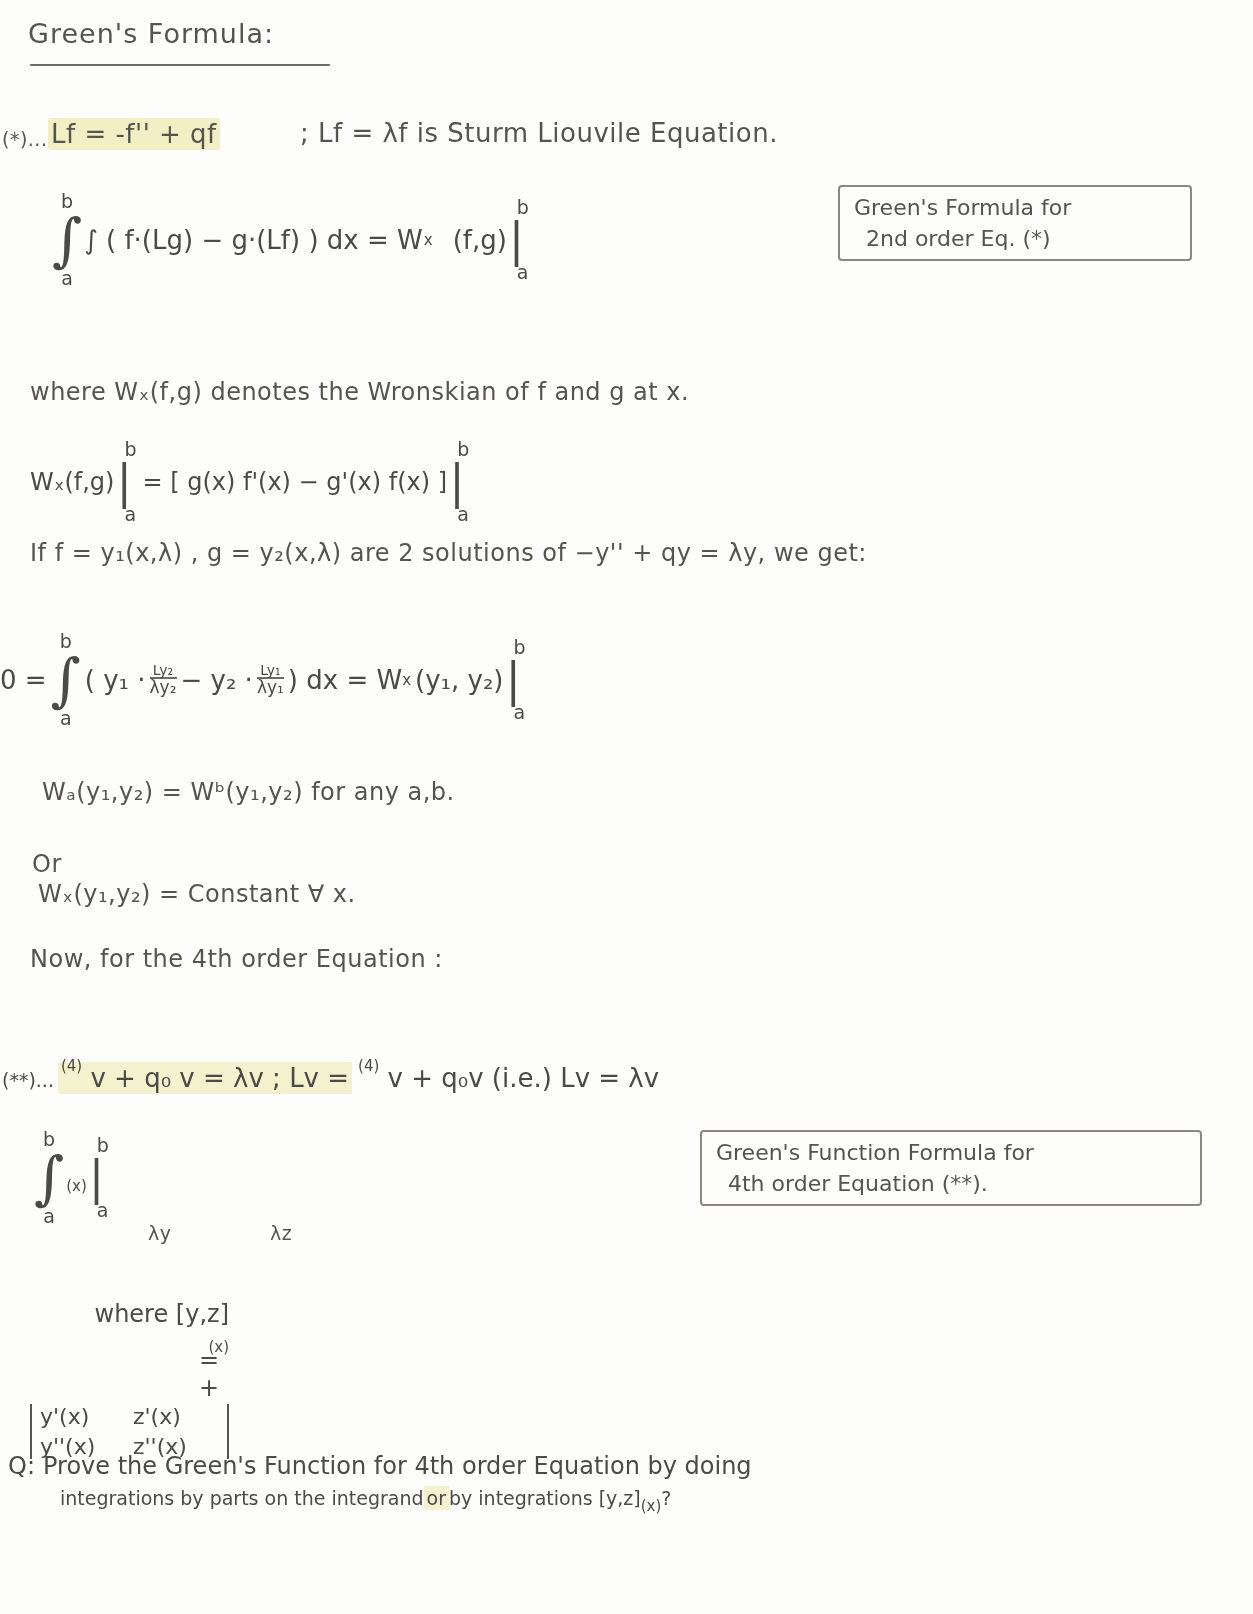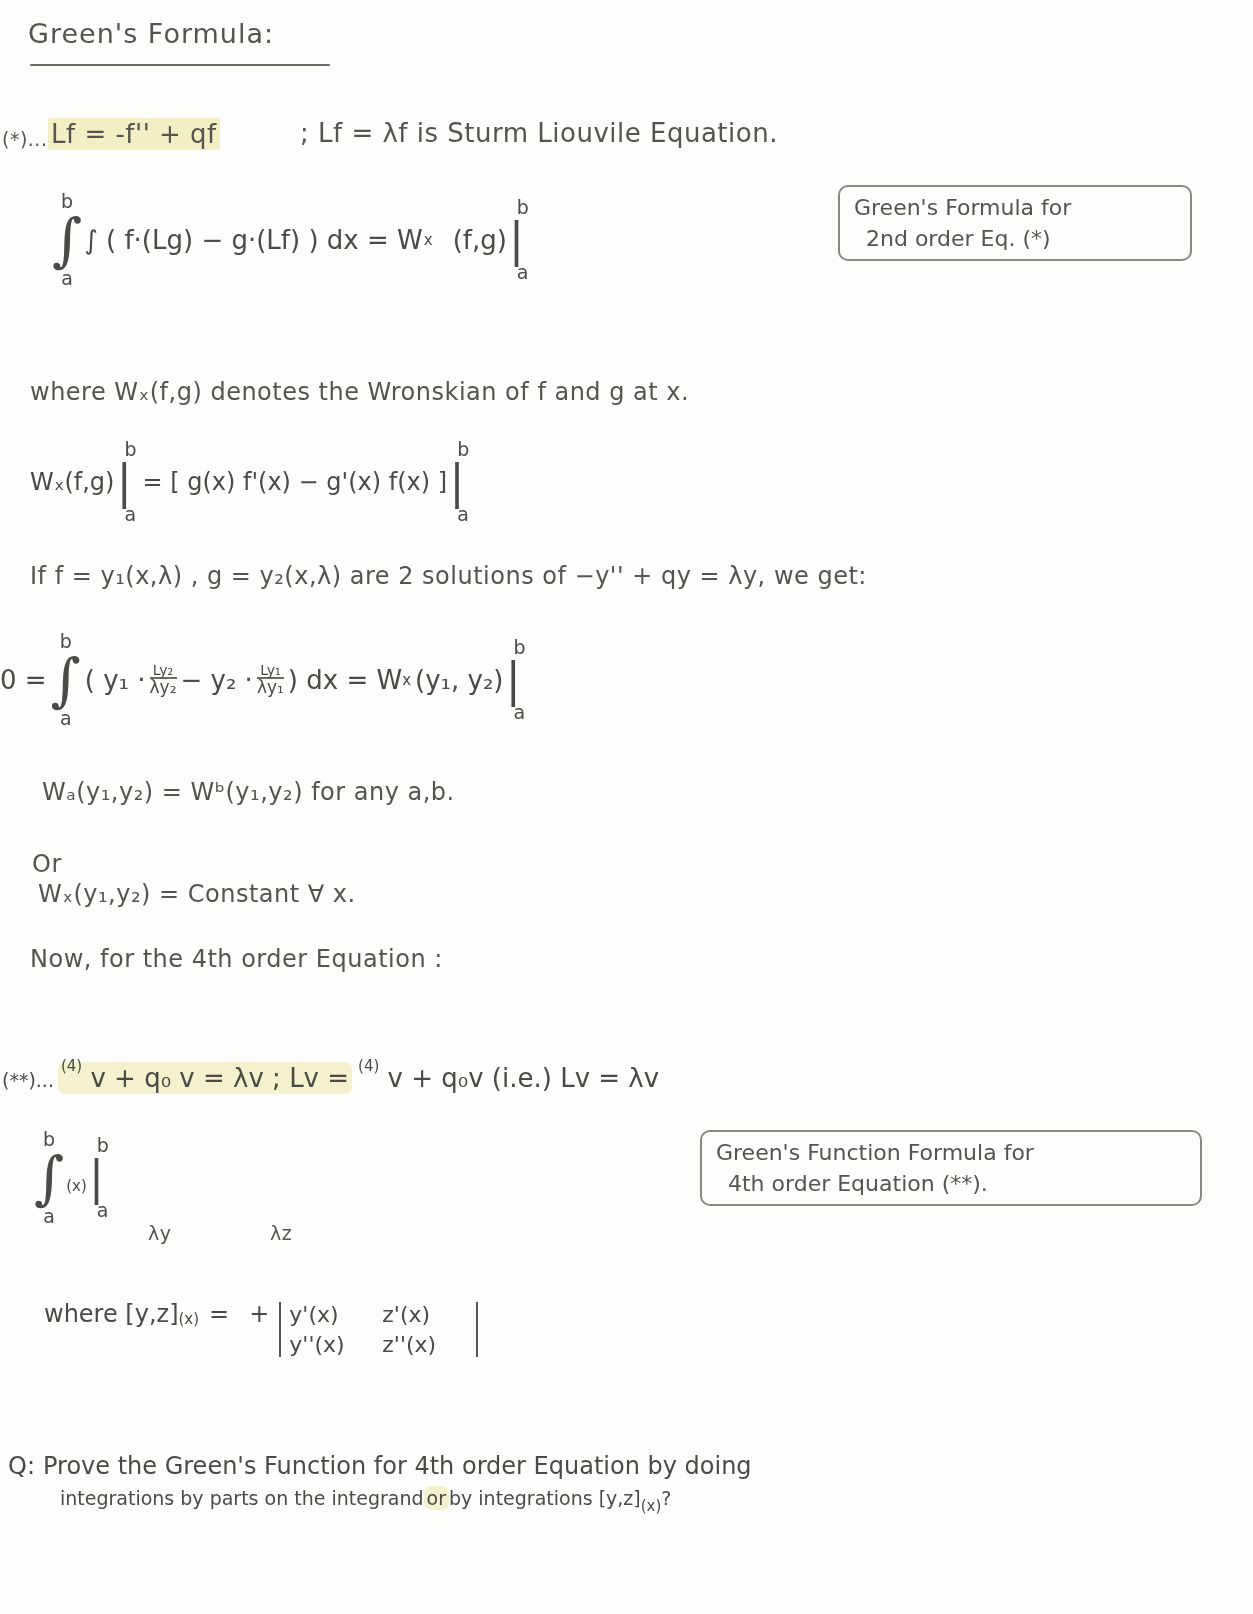--- a/index.html
+++ b/index.html
@@ -49,31 +49,31 @@
   }
   .sml {
     font-size: 19px;
   }
   .xsml {
     font-size: 15px;
   }
   .hl {
     background: #f4f1cf;
     padding: 1px 3px;
-    border-radius: 7px;
+    border-radius: 1px;
   }
   .hl-strong {
     background: #f2efc4;
     padding: 1px 3px;
     border-radius: 3px;
   }
   .note-box {
     position: absolute;
     border: 2px solid #8a8880;
-    border-radius: 10px;
+    border-radius: 4px;
     padding: 8px 14px;
     color: #55544f;
     background: transparent;
   }
   .note-box .l1, .note-box .l2 {
     font-size: 22px;
     white-space: nowrap;
   }
   .note-box .l2 {
     margin-top: 6px;
@@ -189,21 +189,21 @@
       <span class="b">a</span>
     </span>
     <span class="hand med" style="margin-left:6px;">= [ g(x) f'(x) − g'(x) f(x) ]</span>
     <span class="evalbar">
       <span class="t">b</span>
       <span class="m">|</span>
       <span class="b">a</span>
     </span>
   </div>
 
-  <div class="ln hand med" style="left:30px; top:562px;">If  f = y₁(x,λ) ,  g = y₂(x,λ)  are 2 solutions of  −y'' + qy = λy, we get:</div>
+  <div class="ln hand med" style="left:30px; top:539px;">If  f = y₁(x,λ) ,  g = y₂(x,λ)  are 2 solutions of  −y'' + qy = λy, we get:</div>
 
   <div style="position:absolute; left:0px; top:632px; display:flex; align-items:center;">
     <span class="hand big" style="margin-left:0px;">0 =</span>
     <span class="limits" style="margin-left:4px;">
       <span class="t">b</span>
       <span class="m">∫</span>
       <span class="b">a</span>
     </span>
     <span class="hand big" style="margin-left:4px;">( y₁ ·</span>
     <span class="frac" style="margin:0 4px;">
@@ -258,21 +258,21 @@
     </span>
   </div>
   <div class="ln hand sml" style="left:148px; top:1222px;">λy</div>
   <div class="ln hand sml" style="left:270px; top:1222px;">λz</div>
 
   <div class="note-box" style="left:700px; top:1130px; width:470px;">
     <div class="l1 hand">Green's Function Formula for</div>
     <div class="l2 hand">4th order Equation (**).</div>
   </div>
 
-  <div style="position:absolute; left:44px; top:1300px; display:flex; align-items:flex-start;">
+  <div style="position:absolute; left:30px; top:1300px; display:flex; align-items:flex-end;flex-direction:column;">
     <span class="hand med">where  [y,z]</span>
     <span class="hand xsml" style="position:relative; top:10px;">(x)</span>
     <span class="hand med" style="margin:0 10px;">=</span>
 
 
     <span class="hand med" style="margin:0 10px;">+</span>
 
     <span class="det">
       <span class="r hand">
         <span class="c">y'(x)</span>

